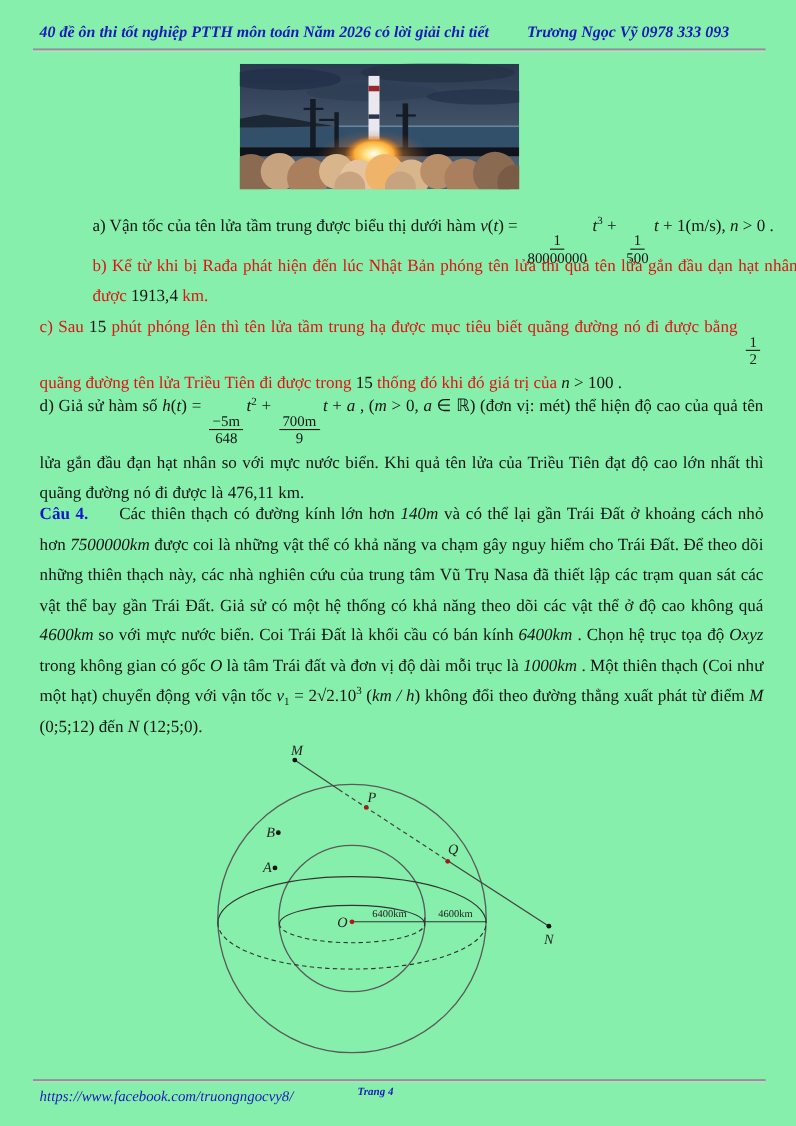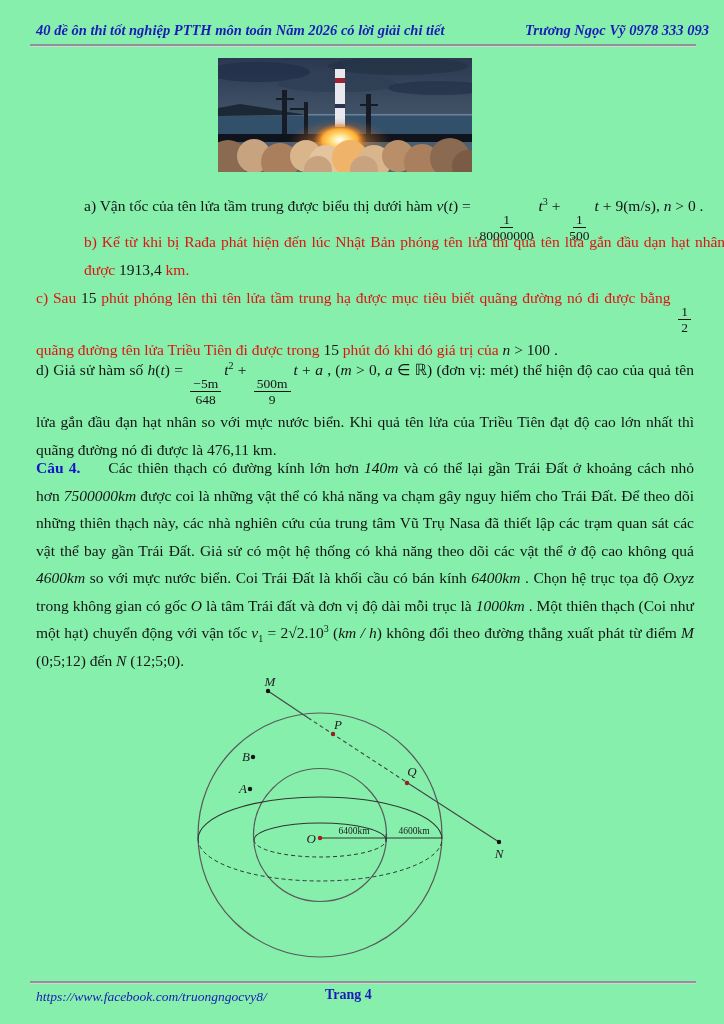--- a/index.html
+++ b/index.html
@@ -1,20 +1,20 @@
 <!DOCTYPE html>
 <html><head>
 <meta charset="utf-8">
 <style>
   html,body{margin:0;padding:0;background:#ffffff;}
   .page{position:relative;width:724px;height:1024px;background:#86efac;overflow:hidden;
         font-family:"Liberation Serif", serif;color:#141414;}
   
   .hdr-left{position:absolute;left:36px;top:22px;font-size:14.5px;font-weight:bold;font-style:italic;color:#1a1ab8;}
-  .hdr-right{position:absolute;left:479px;top:22px;font-size:14.5px;font-weight:bold;font-style:italic;color:#1a1ab8;margin-left:46px;}
+  .hdr-right{position:absolute;left:479px;top:22px;font-size:14.5px;font-weight:bold;font-style:italic;color:#1a1ab8;}
   .hdr-rule{position:absolute;left:30px;top:44px;width:666px;height:0;
             border-top:2px solid #8f9296;border-bottom:1px solid #d2d4d6;}
   
   .photo{position:absolute;left:218px;top:58px;width:254px;height:114px;}
   
   .para{position:absolute;left:36px;width:658px;margin:0;font-size:15.5px;line-height:28px;text-align:justify;}
   .para-a{top:183px;line-height:46px;text-align:left;margin-left:48px;}
   .para-b{top:228px;margin-left:48px;}
   .para-c{top:284px;}
   .para-d{top:356px;}
@@ -32,21 +32,21 @@
   .fden{padding:0 2px;}
   
   .diagram{position:absolute;left:160px;top:672px;width:360px;height:292px;}
   .dia-label{font-family:"Liberation Serif", serif;font-style:italic;font-size:13px;fill:#222;}
   .dia-dim{font-family:"Liberation Serif", serif;font-size:9.5px;fill:#222;}
   
   .ftr-rule{position:absolute;left:30px;top:981px;width:666px;height:0;
             border-top:2px solid #8f9296;border-bottom:1px solid #d2d4d6;}
   .ftr-url{position:absolute;left:36px;top:989px;font-size:13.5px;font-weight:normal;font-style:italic;
            color:#1a1ab8;text-decoration:none;}
-  .ftr-page{position:absolute;left:325px;top:987px;font-size:14px;font-weight:bold;color:#1a1ab8;}
+  .ftr-page{position:absolute;left:325px;top:987px;font-size:10px;font-weight:bold;font-style:italic;color:#1a1ab8;}
 </style>
 </head>
 <body>
 
 <div class="page">
 
   <span class="hdr-left">40 đề ôn thi tốt nghiệp PTTH môn toán Năm 2026 có lời giải chi tiết</span>
   <span class="hdr-right">Trương Ngọc Vỹ  0978 333 093</span>
   <div class="hdr-rule"></div>
 
@@ -109,31 +109,31 @@
         <circle cx="146" cy="112" r="14" fill="#c7a380"></circle>
     </g>
   </svg>
 
   <p class="para para-a"><span class="sg-k">a) Vận tốc của tên lửa tầm trung được biểu thị dưới hàm  </span><span class="sg-k sg-i">v</span><span class="sg-k">(</span><span class="sg-k sg-i">t</span><span class="sg-k">) = </span><span class="frac sg-k">
         <span class="fnum">1</span>
         <span class="fden">80000000</span>
       </span><span class="sg-k sg-i">t</span><sup class="sg-k">3</sup><span class="sg-k"> + </span><span class="frac sg-k">
         <span class="fnum">1</span>
         <span class="fden">500</span>
-      </span><span class="sg-k sg-i">t</span><span class="sg-k"> + 9(m/s),  </span><span class="sg-k sg-i">n</span><span class="sg-k"> &gt; 0 .</span></p>
+      </span><span class="sg-k sg-i">t</span><span class="sg-k"> + 1(m/s),  </span><span class="sg-k sg-i">n</span><span class="sg-k"> &gt; 0 .</span></p>
   <p class="para para-b"><span class="sg-r">b) Kể từ khi bị Rađa phát hiện đến lúc Nhật Bản phóng tên lửa thì quả tên lửa gắn đầu dạn hạt nhân đi được </span><span class="sg-k">1913,4</span><span class="sg-r"> km.</span></p>
   <p class="para para-c"><span class="sg-r">c) Sau </span><span class="sg-k">15</span><span class="sg-r"> phút phóng lên thì tên lửa tầm trung hạ được mục tiêu biết quãng đường nó đi được bằng </span><span class="frac sg-k">
         <span class="fnum">1</span>
         <span class="fden">2</span>
-      </span><span class="sg-r"> quãng đường tên lửa Triều Tiên đi được trong </span><span class="sg-k">15</span><span class="sg-r"> phút đó khi đó giá trị của </span><span class="sg-k sg-i">n</span><span class="sg-k"> &gt; 100 .</span></p>
+      </span><span class="sg-r"> quãng đường tên lửa Triều Tiên đi được trong </span><span class="sg-k">15</span><span class="sg-r"> thống đó khi đó giá trị của </span><span class="sg-k sg-i">n</span><span class="sg-k"> &gt; 100 .</span></p>
   <p class="para para-d"><span class="sg-k">d) Giả sử hàm số  </span><span class="sg-k sg-i">h</span><span class="sg-k">(</span><span class="sg-k sg-i">t</span><span class="sg-k">) = </span><span class="frac sg-k">
         <span class="fnum">−5m</span>
         <span class="fden">648</span>
       </span><span class="sg-k sg-i">t</span><sup class="sg-k">2</sup><span class="sg-k"> + </span><span class="frac sg-k">
-        <span class="fnum">500m</span>
+        <span class="fnum">700m</span>
         <span class="fden">9</span>
       </span><span class="sg-k sg-i">t</span><span class="sg-k"> + </span><span class="sg-k sg-i">a</span><span class="sg-k"> ,  (</span><span class="sg-k sg-i">m</span><span class="sg-k"> &gt; 0, </span><span class="sg-k sg-i">a</span><span class="sg-k"> ∈ ℝ)  (đơn vị: mét) thể hiện độ cao của quả tên lửa gắn đầu đạn hạt nhân so với mực nước biển. Khi quả tên lửa của Triều Tiên đạt độ cao lớn nhất thì quãng đường nó đi được là 476,11 km.</span></p>
   <p class="para para-q4"><span class="sg-bb sg-lbl">Câu 4.</span><span class="sg-k">Các thiên thạch có đường kính lớn hơn </span><span class="sg-k sg-i">140m</span><span class="sg-k"> và có thể lại gần Trái Đất ở khoảng cách nhỏ hơn </span><span class="sg-k sg-i">7500000km</span><span class="sg-k"> được coi là những vật thể có khả năng va chạm gây nguy hiểm cho Trái Đất. Để theo dõi những thiên thạch này, các nhà nghiên cứu của trung tâm Vũ Trụ Nasa đã thiết lập các trạm quan sát các vật thể bay gần Trái Đất. Giả sử có một hệ thống có khả năng theo dõi các vật thể ở độ cao không quá </span><span class="sg-k sg-i">4600km</span><span class="sg-k"> so với mực nước biển. Coi Trái Đất là khối cầu có bán kính </span><span class="sg-k sg-i">6400km</span><span class="sg-k"> . Chọn hệ trục tọa độ </span><span class="sg-k sg-i">Oxyz</span><span class="sg-k"> trong không gian có gốc </span><span class="sg-k sg-i">O</span><span class="sg-k"> là tâm Trái đất và đơn vị độ dài mỗi trục là </span><span class="sg-k sg-i">1000km</span><span class="sg-k"> . Một thiên thạch (Coi như một hạt) chuyển động với vận tốc </span><span class="sg-k sg-i">v</span><sub class="sg-k">1</sub><span class="sg-k"> = 2√2.10</span><sup class="sg-k">3</sup><span class="sg-k"> (</span><span class="sg-k sg-i">km / h</span><span class="sg-k">)  không đổi theo đường thẳng xuất phát từ điểm </span><span class="sg-k sg-i">M</span><span class="sg-k"> (0;5;12)  đến </span><span class="sg-k sg-i">N</span><span class="sg-k"> (12;5;0).</span></p>
 
   <svg class="diagram" viewBox="0 0 360 292">
 
     <circle cx="160" cy="163" r="122" fill="none" stroke="#5a5a5a" stroke-width="1.2"></circle>
 
     <circle cx="160" cy="163" r="66.5" fill="none" stroke="#5a5a5a" stroke-width="1.2"></circle>
 

